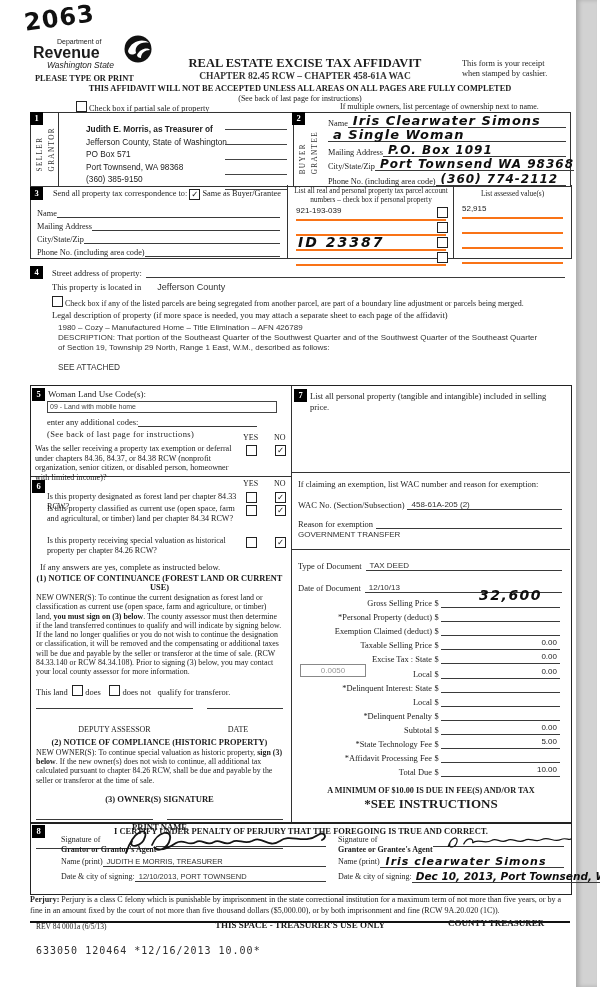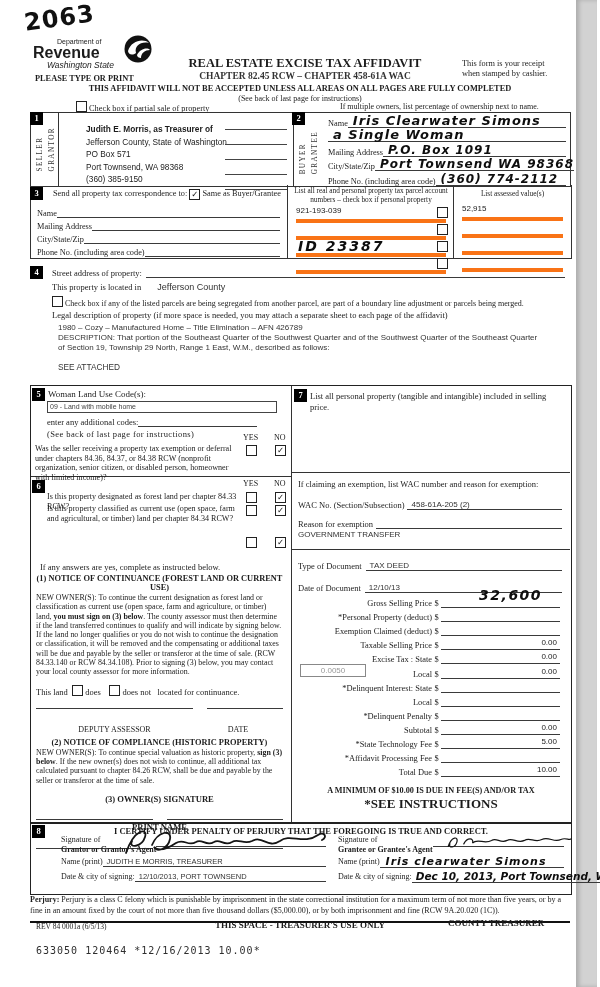--- a/index.html
+++ b/index.html
@@ -21,21 +21,21 @@
   .sec2{position:absolute;left:292px;top:112px;width:278px;height:73px;border:1px solid #333;border-left:none;}
   .sep{position:absolute;top:0;bottom:0;border-left:1px solid #333;}
   .slines{position:absolute;right:6px;top:0;width:62px;}
   .sline{height:14px;border-bottom:1px solid #444;}
   .brow{display:flex;align-items:flex-end;height:14.5px;font-size:8.3px;white-space:nowrap;}
   .bval{font-size:12px;line-height:9px;padding-left:5px;letter-spacing:1px;white-space:nowrap;}
   .sec3{position:absolute;left:30px;top:185px;width:257px;height:73px;border-left:1px solid #333;border-bottom:1px solid #333;}
   .parcelbox{position:absolute;left:287px;top:185px;width:166px;height:73px;border-left:1px solid #333;border-bottom:1px solid #333;}
   .assessbox{position:absolute;left:453px;top:185px;width:117px;height:73px;border-left:1px solid #333;border-right:1px solid #333;border-bottom:1px solid #333;}
   .colhead{font-size:7.3px;text-align:center;line-height:8.5px;padding:2px 4px 0 4px;}
-  .prow{position:relative;margin:0 8px;height:13px;border-bottom:4px solid #f97316;font-family:"Liberation Sans";font-size:8px;}
+  .prow{position:relative;margin:0 8px;height:13px;border-bottom:2px solid #f97316;font-family:"Liberation Sans";font-size:8px;}
   .pcb{position:absolute;right:-2px;bottom:1px;}
   .sec4{position:absolute;left:30px;top:258px;width:540px;height:127px;}
   .mainbox{position:absolute;left:30px;top:385px;width:540px;height:437px;border:1.5px solid #222;}
   .lcol{position:absolute;left:0;top:0;width:260px;height:437px;border-right:1px solid #333;}
   .rcol{position:absolute;left:261px;top:0;width:278px;height:437px;}
   .q{line-height:9.6px;font-size:8.1px;}
   .para{font-size:7.9px;line-height:9.3px;text-align:left;}
   .mrow{position:relative;display:flex;align-items:flex-end;height:14.1px;font-size:8.4px;}
   .mlabel{width:140px;text-align:right;white-space:nowrap;}
   .md{width:9px;text-align:center;}
@@ -240,35 +240,36 @@
       <div class="abs" style="left:0;top:92px;width:260px;height:84px;">
         <div class="badge" style="left:1px;top:2px;">6</div>
         <div class="abs s8" style="left:212px;top:1px;">YES</div>
         <div class="abs s8" style="left:243px;top:1px;">NO</div>
         <div class="abs q" style="left:16px;top:14px;width:190px;">Is this property designated as forest land per chapter 84.33 RCW?</div>
         <span class="cb abs" style="left:215px;top:14px;"></span>
         <span class="cb abs" style="left:244px;top:14px;"><i>✓</i></span>
         <div class="abs q" style="left:16px;top:26px;width:190px;">Is this property classified as current use (open space, farm and agricultural, or timber) land per chapter 84.34 RCW?</div>
         <span class="cb abs" style="left:215px;top:27px;"></span>
         <span class="cb abs" style="left:244px;top:27px;"><i>✓</i></span>
+        <div class="abs q" style="left:16px;top:58px;width:190px;">Is this property receiving special valuation as historical property per chapter 84.26 RCW?</div>
         <span class="cb abs" style="left:215px;top:59px;"></span>
         <span class="cb abs" style="left:244px;top:59px;"><i>✓</i></span>
       </div>
 
       <div class="abs" style="left:5px;right:8px;top:176px;">
         <div class="s85" style="margin-left:4px;margin-bottom:2px;">If any answers are yes, complete as instructed below.</div>
         <div class="ctr b" style="font-size:8.4px;margin-bottom:1px;">(1) NOTICE OF CONTINUANCE  (FOREST LAND OR CURRENT USE)</div>
         <div class="para"><span>NEW OWNER(S): To continue the current designation as forest land or classification as current use (open space, farm and agriculture, or timber) land, </span><span class="b">you must sign on (3) below</span><span>. The county assessor must then determine if the land transferred continues to qualify and will indicate by signing below. If the land no longer qualifies or you do not wish to continue the designation or classification, it will be removed and the compensating or additional taxes will be due and payable by the seller or transferor at the time of sale. (RCW 84.33.140 or RCW 84.34.108). Prior to signing (3) below, you may contact your local county assessor for more information.</span></div>
         <div class="s85" style="margin-top:8px;margin-bottom:10px;">
           <span>This land</span>&nbsp;
           <span class="cb"></span>
           <span>does</span>&nbsp;&nbsp;&nbsp;
           <span class="cb"></span>
           <span>does not</span>&nbsp;&nbsp;
-          <span>located for continuance.</span>
+          <span>qualify for transferor.</span>
         </div>
         <div class="row" style="gap:14px;">
           <span class="fill"></span>
           <span class="fill" style="max-width:76px;"></span>
         </div>
         <div class="row s8" style="margin-bottom:4px;">
           <span style="flex:1;text-align:center;">DEPUTY ASSESSOR</span>
           <span style="width:90px;text-align:center;margin-top:16px;">DATE</span>
         </div>
         <div class="ctr b" style="font-size:8.4px;margin-bottom:1px;">(2) NOTICE OF COMPLIANCE (HISTORIC PROPERTY)</div>

